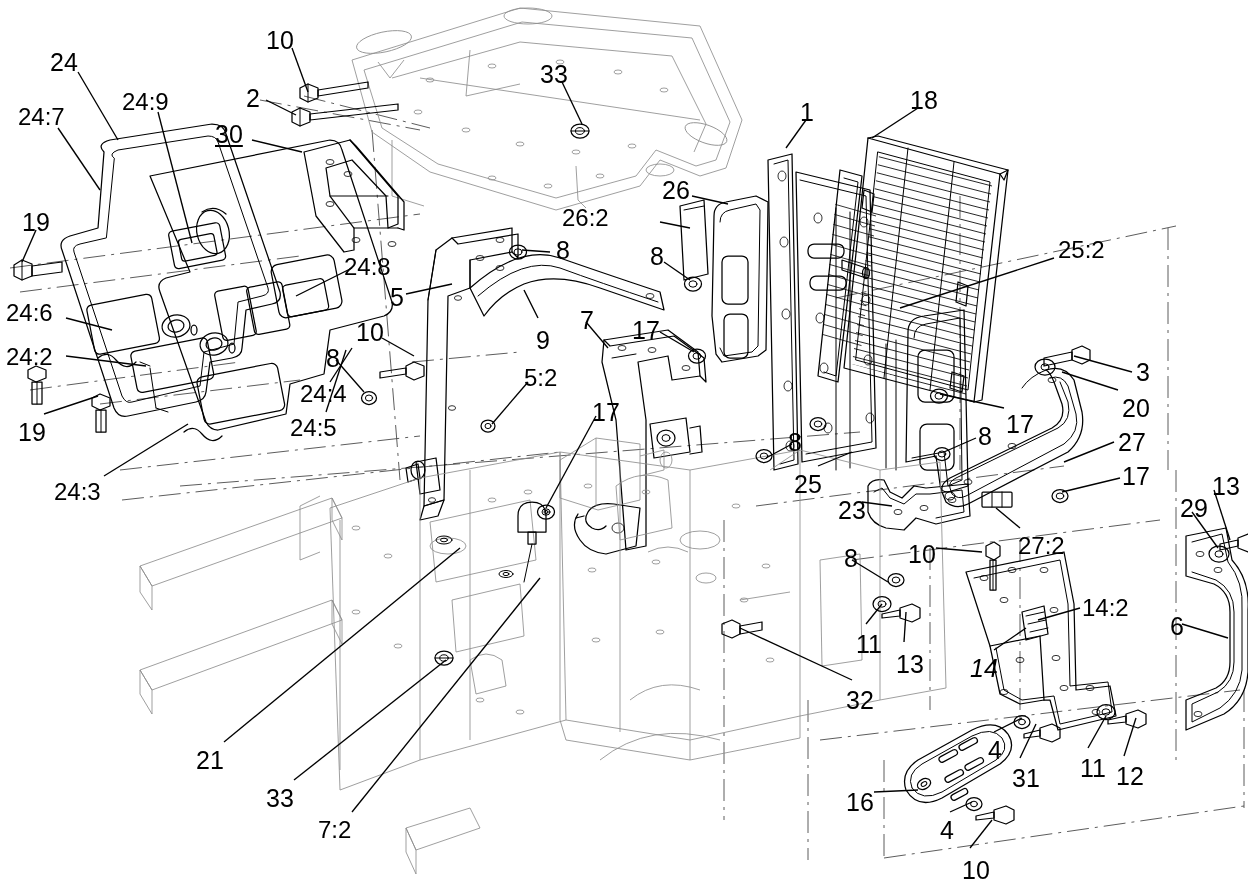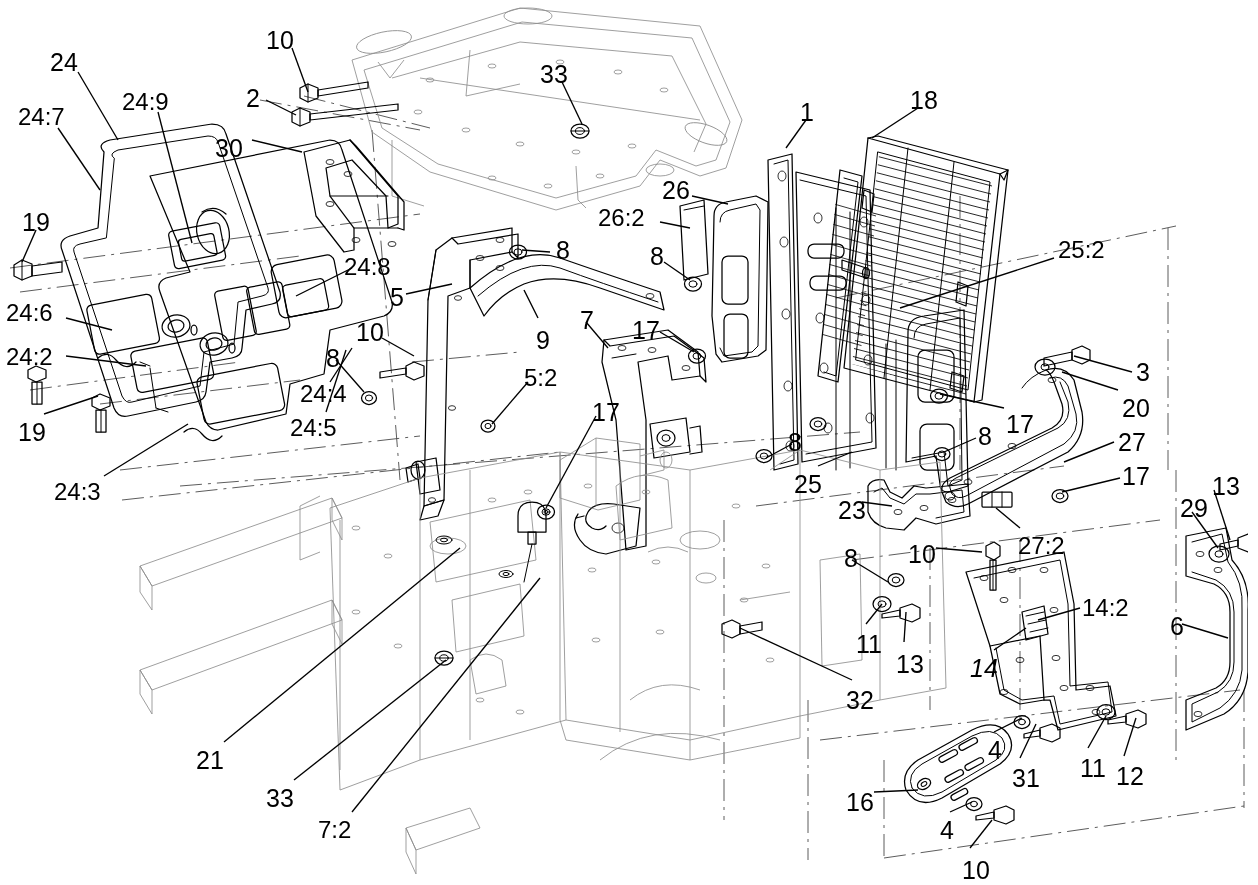--- a/index.html
+++ b/index.html
@@ -696,25 +696,25 @@
       </g>
   </svg>
 
   <div id="labels">
       <div class="lbl" style="left: 266px; top: 28px;">10</div>
       <div class="lbl" style="left: 50px; top: 50px;">24</div>
       <div class="lbl sm" style="left: 18px; top: 105px; text-align: right;">24:7</div>
       <div class="lbl sm" style="left: 122px; top: 90px;">24:9</div>
       <div class="lbl" style="left: 246px; top: 86px;">2</div>
       <div class="lbl" style="left: 540px; top: 62px;">33</div>
-      <div class="lbl" style="left: 215px; top: 136px;">30</div>
+      <div class="lbl" style="left: 215px; top: 122px; text-decoration: underline;">30</div>
       <div class="lbl" style="left: 800px; top: 100px;">1</div>
       <div class="lbl" style="left: 910px; top: 88px;">18</div>
       <div class="lbl" style="left: 662px; top: 178px;">26</div>
-      <div class="lbl sm" style="left: 598px; top: 206px;">26:2</div>
+      <div class="lbl sm" style="left: 562px; top: 206px;">26:2</div>
       <div class="lbl" style="left: 22px; top: 210px;">19</div>
       <div class="lbl" style="left: 650px; top: 244px;">8</div>
       <div class="lbl" style="left: 556px; top: 238px;">8</div>
       <div class="lbl sm" style="left: 1058px; top: 238px;">25:2</div>
       <div class="lbl sm" style="left: 344px; top: 255px;">24:8</div>
       <div class="lbl" style="left: 390px; top: 285px;">5</div>
       <div class="lbl" style="left: 536px; top: 328px;">9</div>
       <div class="lbl sm" style="left: 6px; top: 301px;">24:6</div>
       <div class="lbl" style="left: 580px; top: 308px;">7</div>
       <div class="lbl" style="left: 632px; top: 318px;">17</div>

